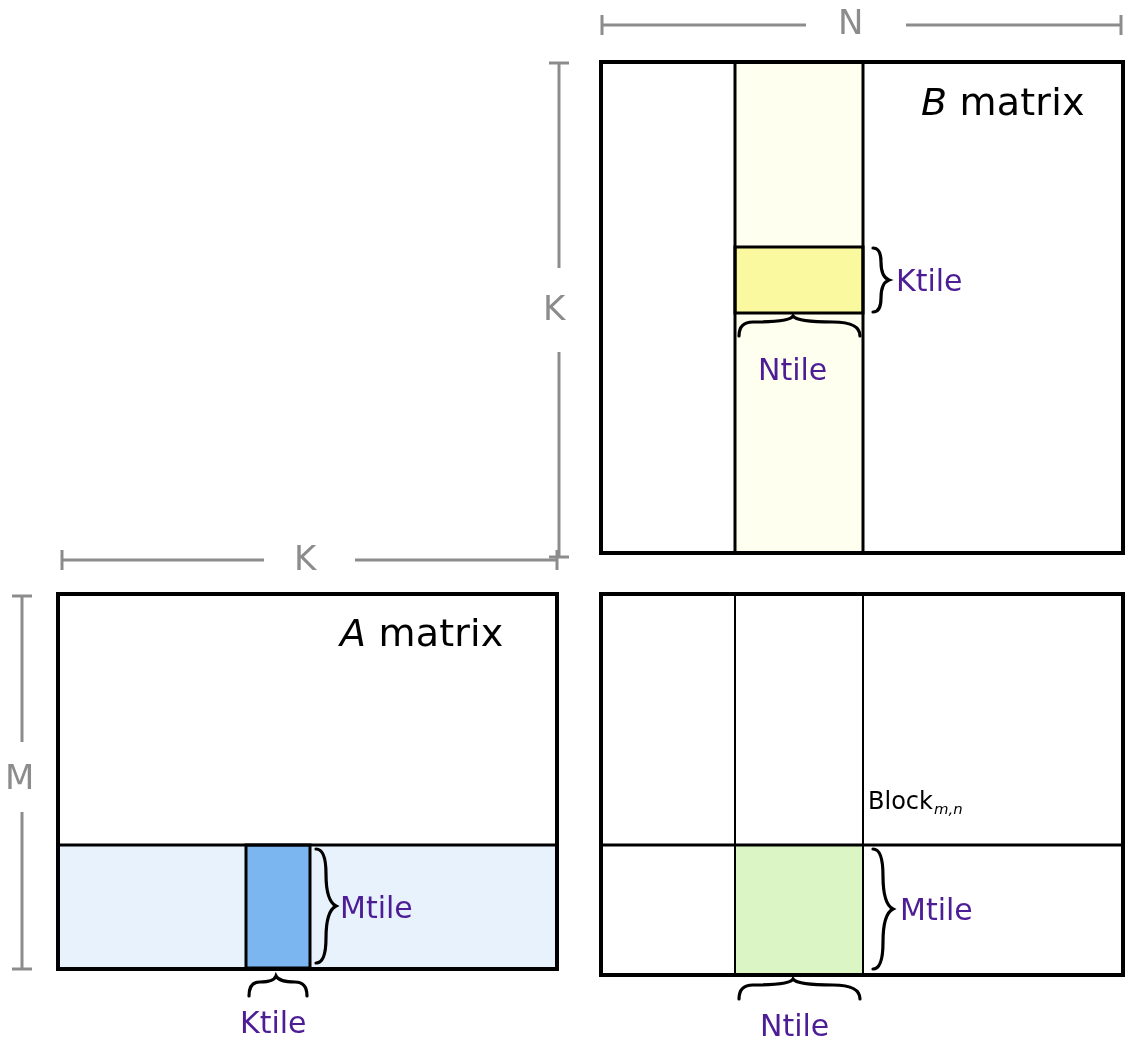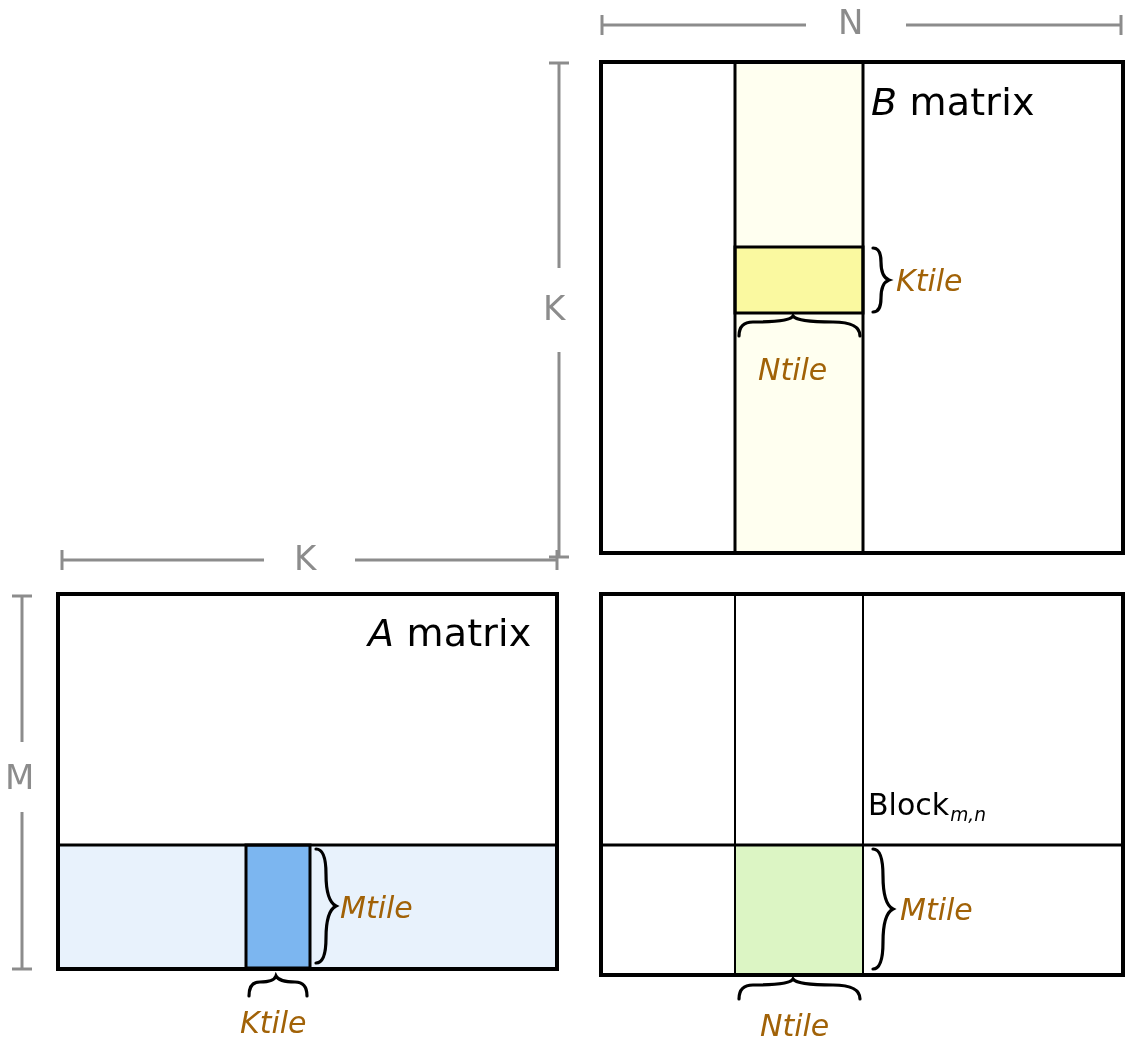--- a/index.html
+++ b/index.html
@@ -36,27 +36,26 @@
   }
   .dim-label {
     position: absolute;
     font-size: 34px;
     color: #8c8c8c;
     white-space: nowrap;
   }
   .tile-label {
     position: absolute;
     font-size: 30px;
-    font-style: italic;
-    color: #a16207;
+    color: #4c1d95;
     white-space: nowrap;
   }
   .block-label {
     position: absolute;
-    font-size: 30px;
+    font-size: 24px;
     color: #000000;
     white-space: nowrap;
   }
   .block-label sub {
     font-style: italic;
     font-size: 0.62em;
     vertical-align: baseline;
     position: relative;
     top: 0.34em;
     left: 1px;
@@ -135,25 +134,25 @@
   </svg>
 
   <div class="dim-label" style="left:838px; top:2px;">N</div>
 
   <div class="dim-label" style="left:543px; top:288px;">K</div>
 
   <div class="dim-label" style="left:294px; top:538px;">K</div>
 
   <div class="dim-label" style="left:5px; top:757px;">M</div>
 
-  <div class="matrix-label" style="left:871px; top:80px;">
+  <div class="matrix-label" style="left:921px; top:80px;">
     <span class="mx-italic">B</span><span> matrix</span>
   </div>
 
-  <div class="matrix-label" style="left:368px; top:611px;">
+  <div class="matrix-label" style="left:340px; top:611px;">
     <span class="mx-italic">A</span><span> matrix</span>
   </div>
 
 
   <div class="block-label" style="left:868px; top:787px;">
     <span>Block</span><sub>m,n</sub>
   </div>
 
   <div class="tile-label" style="left:896px; top:263px;">Ktile</div>
 

